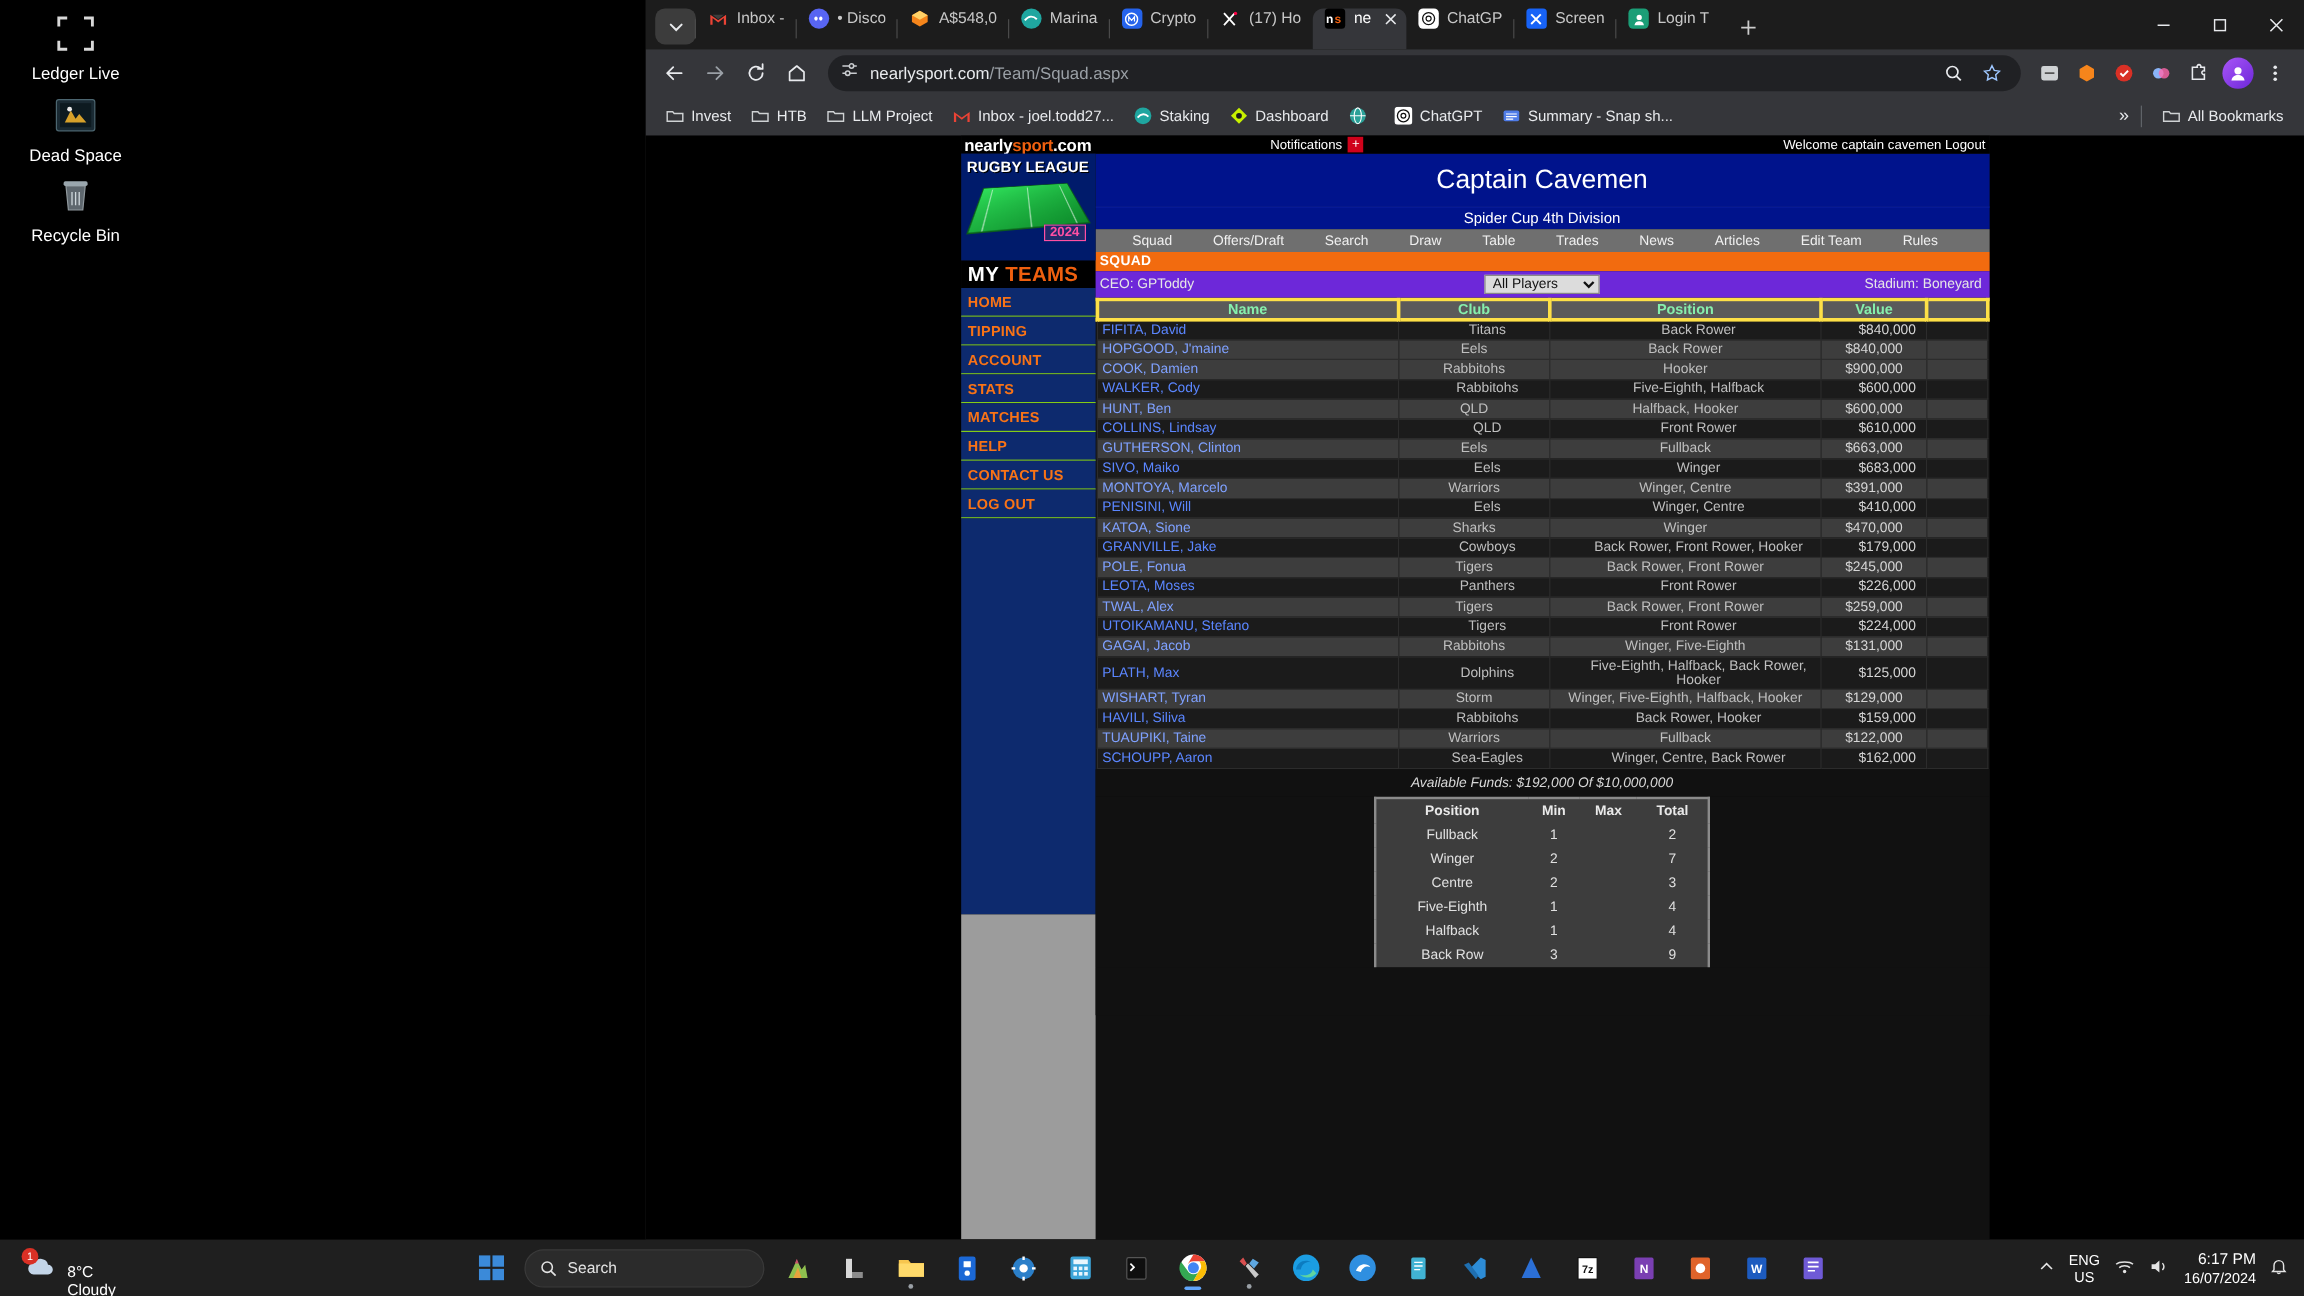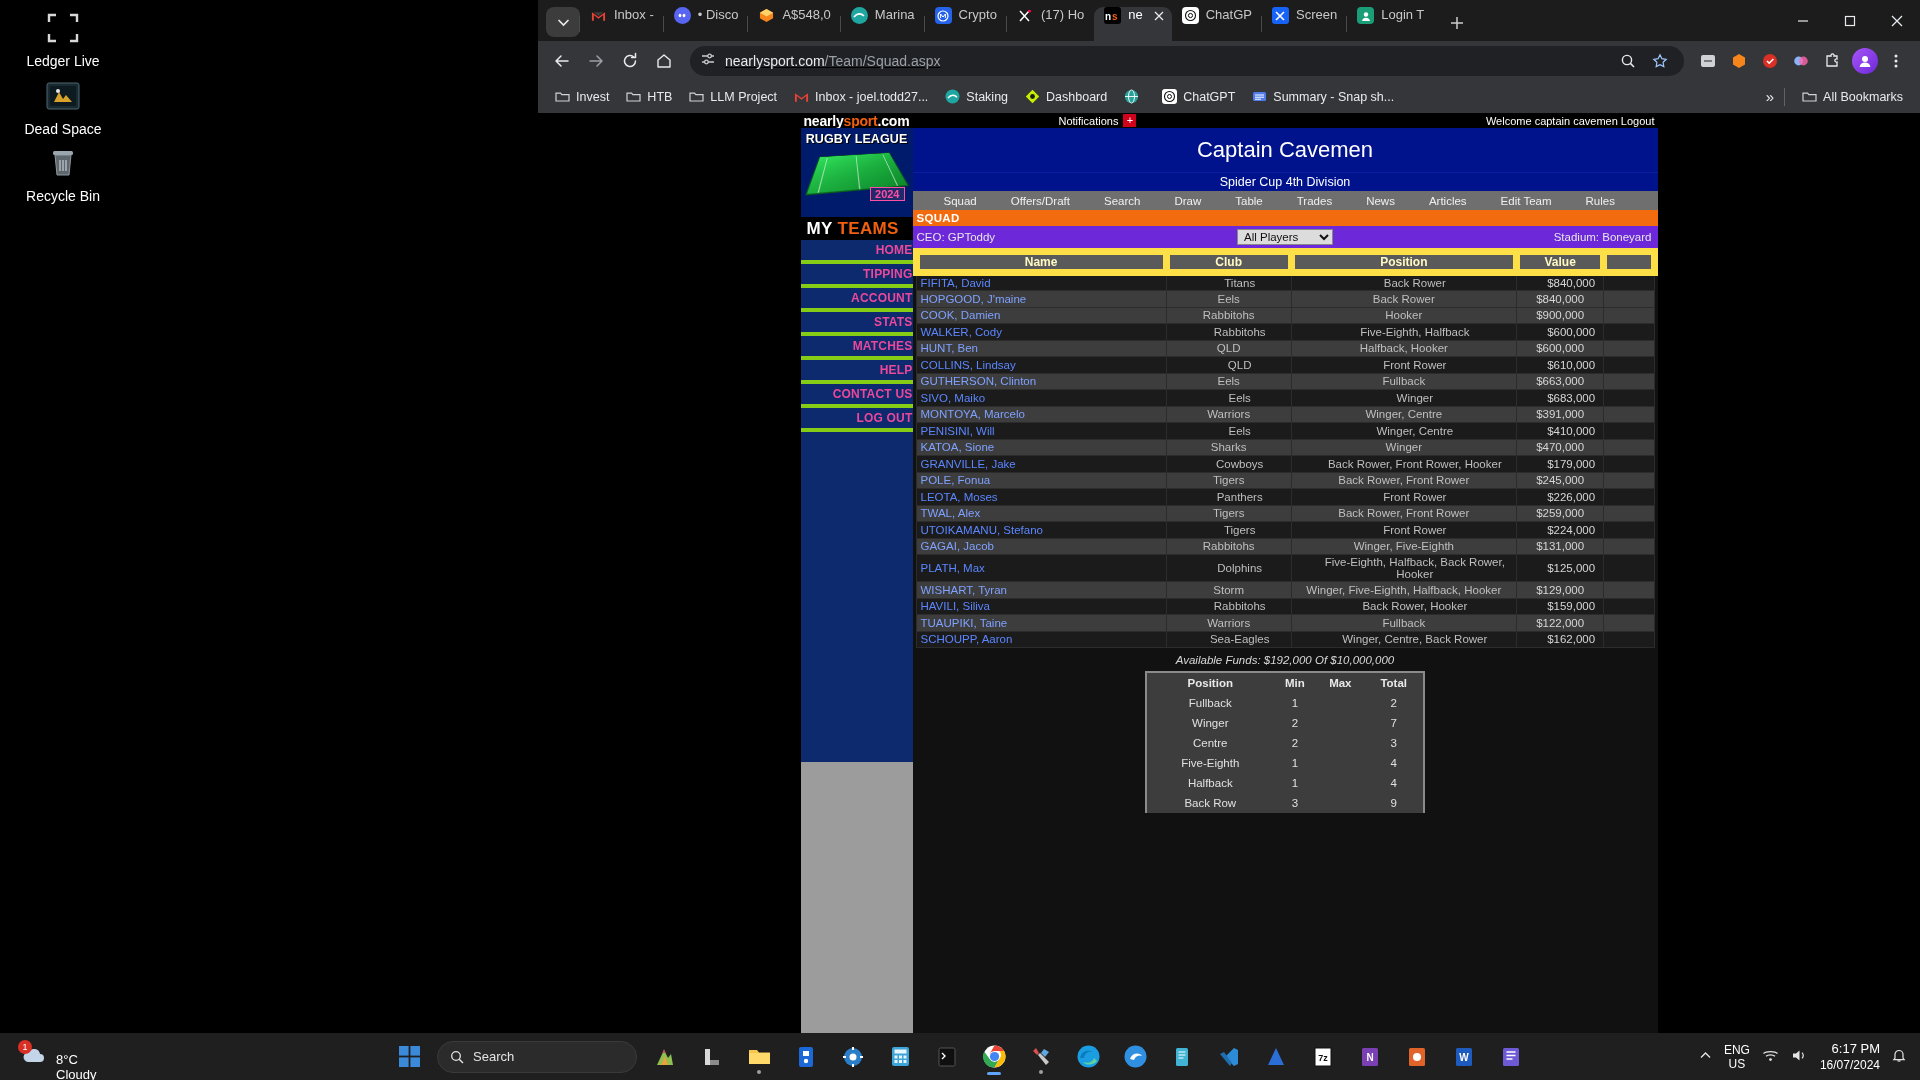--- a/index.html
+++ b/index.html
@@ -63,21 +63,21 @@
   #wincontrols div { width:47px; display:flex; align-items:center;
          justify-content:center; color:#e8eaed; }
 
   #toolbar { height:39px; background:#35363a; display:flex; align-items:center;
              padding:0 8px; gap:2px; }
   .nav-ico { width:32px; height:32px; display:flex; align-items:center;
              justify-content:center; border-radius:50%; color:#e8eaed; }
   .nav-ico.dis { color:#7a7d80; }
   #omnibox { flex:1; height:30px; background:#202124; border-radius:16px;
              display:flex; align-items:center; padding:0 10px; gap:9px;
-             margin:0 8px;text-decoration:underline; }
+             margin:0 8px; }
   #omni-url { font-size:14px; color:#e8eaed; white-space:nowrap; }
   #omni-url .dim { color:#9aa0a6; }
   #omni-right { display:flex; align-items:center; gap:4px; }
   #tb-ext { display:flex; align-items:center; gap:3px; }
   .ext-ico { width:28px; height:28px; border-radius:50%; display:flex;
              align-items:center; justify-content:center; }
   #avatar { width:26px; height:26px; border-radius:50%;
             background:linear-gradient(135deg,#a855f7,#6d28d9); color:#fff;
             display:flex; align-items:center; justify-content:center;
             font-size:12px; font-weight:bold; margin-left:4px; }
@@ -119,23 +119,23 @@
               transform:perspective(60px) rotateX(34deg) rotateZ(-5deg);
               border:1px solid #0a5c1c; }
   #logo .field i { position:absolute; background:rgba(255,255,255,.55); }
   #logo .yr { position:absolute; right:8px; bottom:16px; color:#ff4fa3;
               font-size:11px; font-weight:bold; background:#202a6b;
               padding:0 4px; border:1px solid #ff4fa3; }
   #myteams { height:23px; background:#000; color:#fff; font-size:17px;
               font-weight:bold; display:flex; align-items:center;
               padding-left:6px; letter-spacing:.3px; }
   #myteams .or { color:#f0600f; margin-left:5px; }
-  .navitem { height:24px; background:#0d2a6e; color:#ec4899; font-weight:bold;
+  .navitem { height:24px; background:#0d2a6e; color:#f97316; font-weight:bold;
               font-size:12px; display:flex; align-items:center; padding-left:6px;
-              border-bottom:4px solid #84cc16; letter-spacing:.2px;justify-content:flex-end; }
+              border-bottom:1px solid #84cc16; letter-spacing:.2px; }
   #leftfill { background:#0d2a6e; height:330px; }
   #leftfill2 { background:#9c9c9c; height:370px; }
 
   #rightcol { flex:1; }
   #teamname { height:44px; background:#00138c; color:#fff; font-size:22px;
               display:flex; align-items:center; justify-content:center; }
   #division { height:19px; background:#00138c; color:#fff; font-size:12.5px;
               display:flex; align-items:center; justify-content:center;
               border-top:1px solid #0a1f9e; }
   #menubar { height:19px; background:#6f6f6f; display:flex; align-items:center;
@@ -149,22 +149,22 @@
              font-size:11.5px; padding:0 4px; background:#6d28d9; position:relative; }
   #ceo { }
   #filter { position:absolute; left:50%; transform:translateX(-50%);
              display:flex; align-items:center; }
   #filter select { background:#dcdcdc; color:#111; border:1px solid #888;
              font-size:11.5px; font-family:"Liberation Sans", sans-serif;
              width:96px; height:16px; padding:0 2px; }
   #stadium { position:absolute; right:6px; color:#e6e6e6; }
 
   table.squad { width:100%; border-collapse:collapse; table-layout:fixed; }
-  table.squad th { background:#5a5a5a; color:#fef9c3; font-size:12px; height:16px;
-             border:7px solid #fde047; }
+  table.squad th { background:#5a5a5a; color:#86efac; font-size:12px; height:16px;
+             border:3px solid #fde047; }
   table.squad td { font-size:11.5px; height:16.5px; border:1px solid #2c2c2c;
              text-align:center; color:#bfbfbf; padding:1px 2px; }
   table.squad td.nm { text-align:left; padding-left:4px; color:#5b86ff; }
   tr.even td { background:#1b1b1b;padding-left:24px; }
   tr.odd  td { background:#3d3d3d; }
   tr.odd td.nm { color:#7fa1ff; }
   tr.even td.val, tr.odd td.val { color:#d6d6d6; }
   .col-n { width:200px; } .col-c { width:100px; }
   .col-p { width:180px; } .col-v { width:70px; } .col-x { width:40px; }
 

